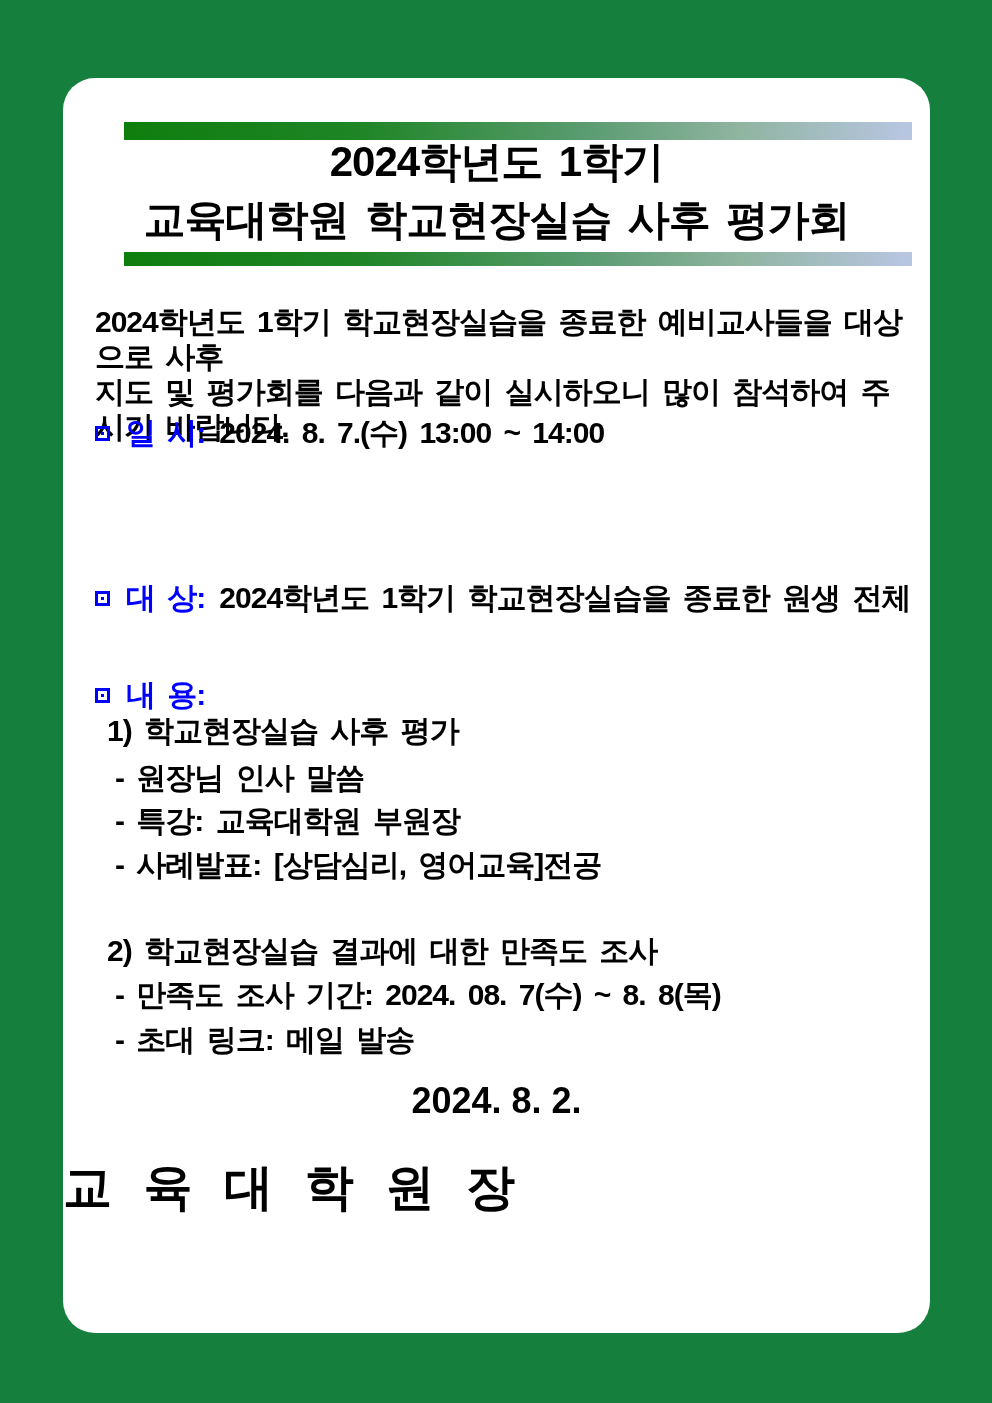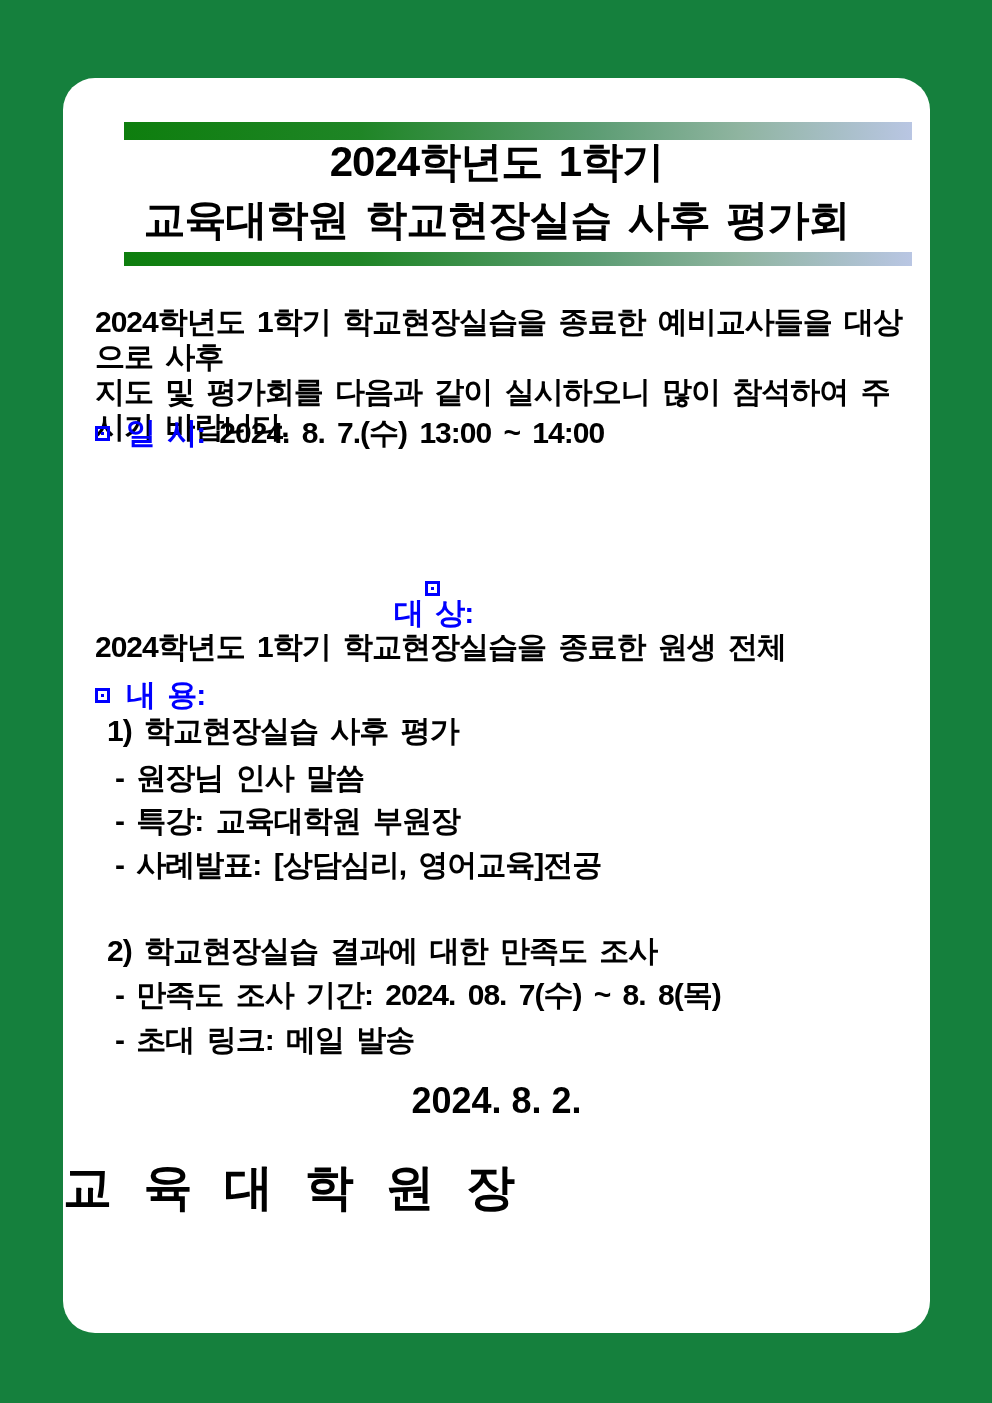--- a/index.html
+++ b/index.html
@@ -60,21 +60,21 @@
     display: flex;
     align-items: center;
     font-size: 30px;
     line-height: 34px;
     letter-spacing: -1px;
     word-spacing: 5px;
     white-space: nowrap;
   }
   .row-ilsi  { top: 338px; }
   .row-jangso{ top: 421px; }
-  .row-daesang{ top: 503px; flex-direction: column; }
+  .row-daesang{ top: 503px; }
   .row-naeyong{ top: 600px; }
   .bullet {
     display: inline-block;
     width: 15px;
     height: 15px;
     border: 3px solid #0000FF;
     position: relative;
     margin-right: 16px;
     flex: 0 0 auto;
   }

